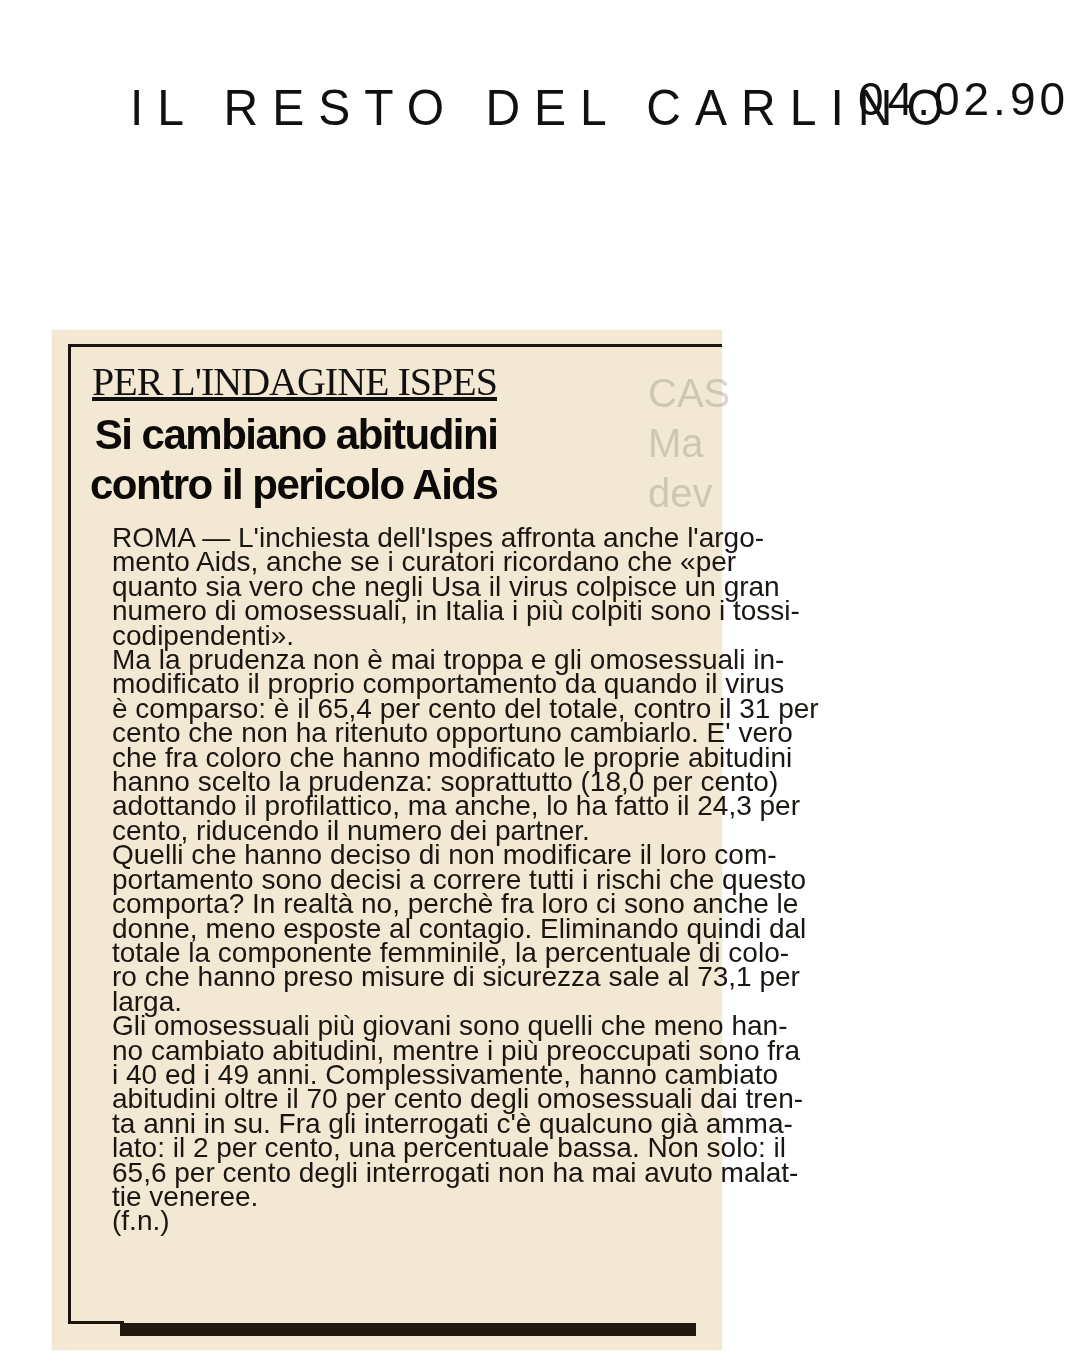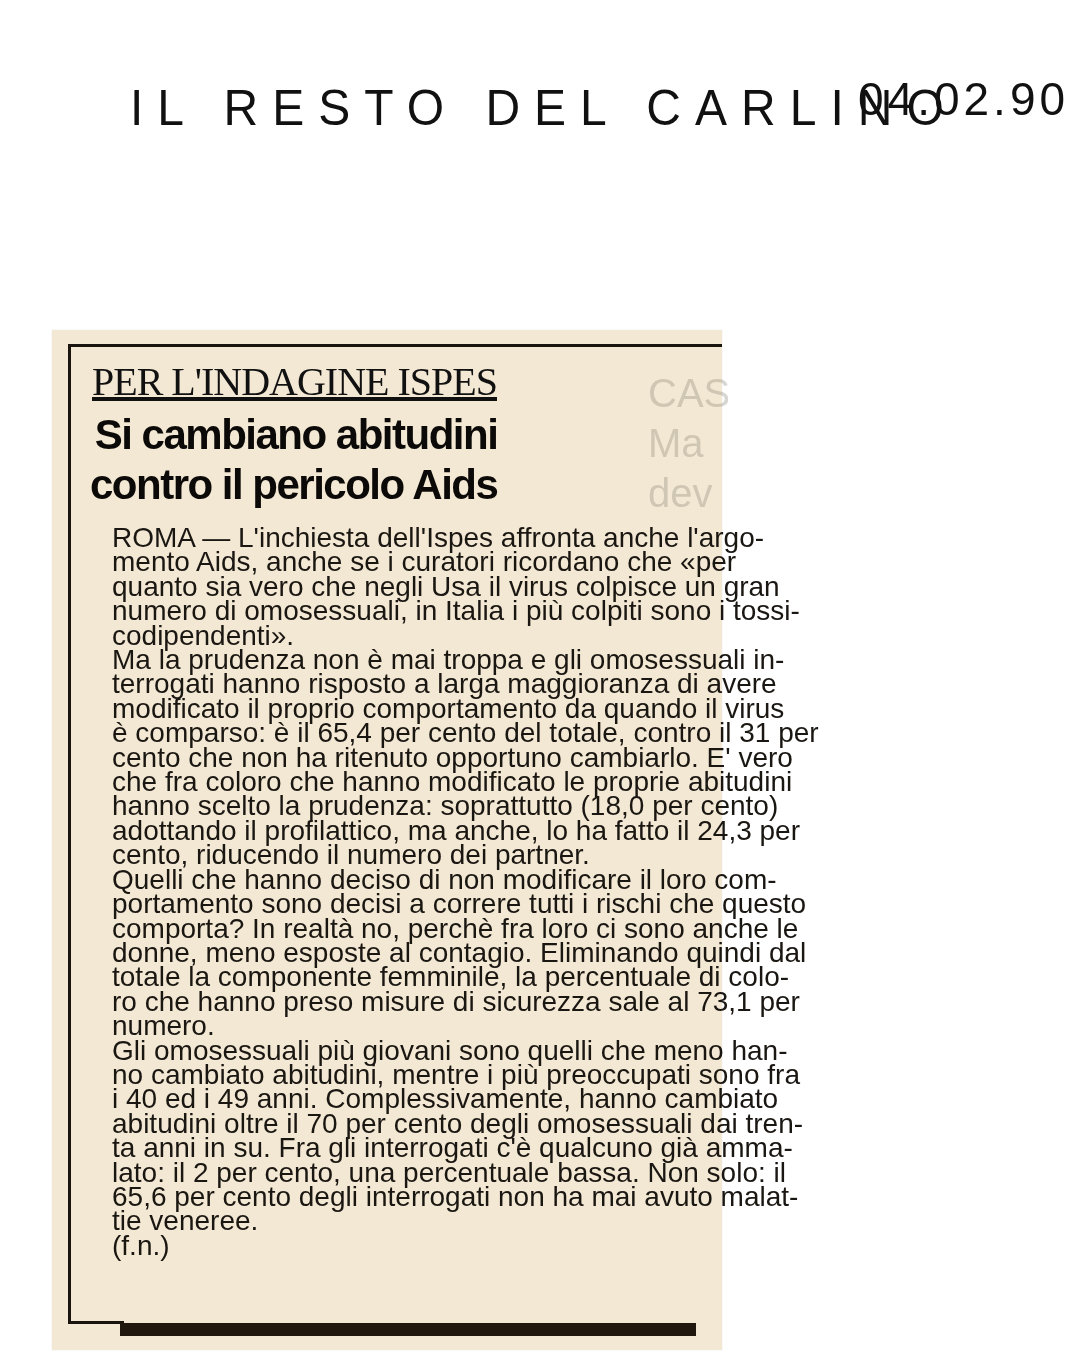--- a/index.html
+++ b/index.html
@@ -171,37 +171,36 @@
   <div class="body-text">
     <div>
       <span class="line">ROMA — L'inchiesta dell'Ispes affronta anche l'argo-</span>
       <span class="line">mento Aids, anche se i curatori ricordano che «per</span>
       <span class="line">quanto sia vero che negli Usa il virus colpisce un gran</span>
       <span class="line">numero di omosessuali, in Italia i più colpiti sono i tossi-</span>
       <span class="line last">codipendenti».</span>
     </div>
     <div>
       <span class="line">Ma la prudenza non è mai troppa e gli omosessuali in-</span>
-      <span class="line">terrogati hanno risposto a larga maggioranza di avere</span>
       <span class="line">modificato il proprio comportamento da quando il virus</span>
       <span class="line">è comparso: è il 65,4 per cento del totale, contro il 31 per</span>
       <span class="line">cento che non ha ritenuto opportuno cambiarlo. E' vero</span>
       <span class="line">che fra coloro che hanno modificato le proprie abitudini</span>
       <span class="line">hanno scelto la prudenza: soprattutto (18,0 per cento)</span>
       <span class="line">adottando il profilattico, ma anche, lo ha fatto il 24,3 per</span>
       <span class="line last">cento, riducendo il numero dei partner.</span>
     </div>
     <div>
       <span class="line">Quelli che hanno deciso di non modificare il loro com-</span>
       <span class="line">portamento sono decisi a correre tutti i rischi che questo</span>
       <span class="line">comporta? In realtà no, perchè fra loro ci sono anche le</span>
       <span class="line">donne, meno esposte al contagio. Eliminando quindi dal</span>
       <span class="line">totale la componente femminile, la percentuale di colo-</span>
       <span class="line">ro che hanno preso misure di sicurezza sale al 73,1 per</span>
-      <span class="line last">numero.</span>
+      <span class="line last">larga.</span>
     </div>
     <div>
       <span class="line">Gli omosessuali più giovani sono quelli che meno han-</span>
       <span class="line">no cambiato abitudini, mentre i più preoccupati sono fra</span>
       <span class="line">i 40 ed i 49 anni. Complessivamente, hanno cambiato</span>
       <span class="line">abitudini oltre il 70 per cento degli omosessuali dai tren-</span>
       <span class="line">ta anni in su. Fra gli interrogati c'è qualcuno già amma-</span>
       <span class="line">lato: il 2 per cento, una percentuale bassa. Non solo: il</span>
       <span class="line">65,6 per cento degli interrogati non ha mai avuto malat-</span>
       <span class="line last">tie veneree.</span>

